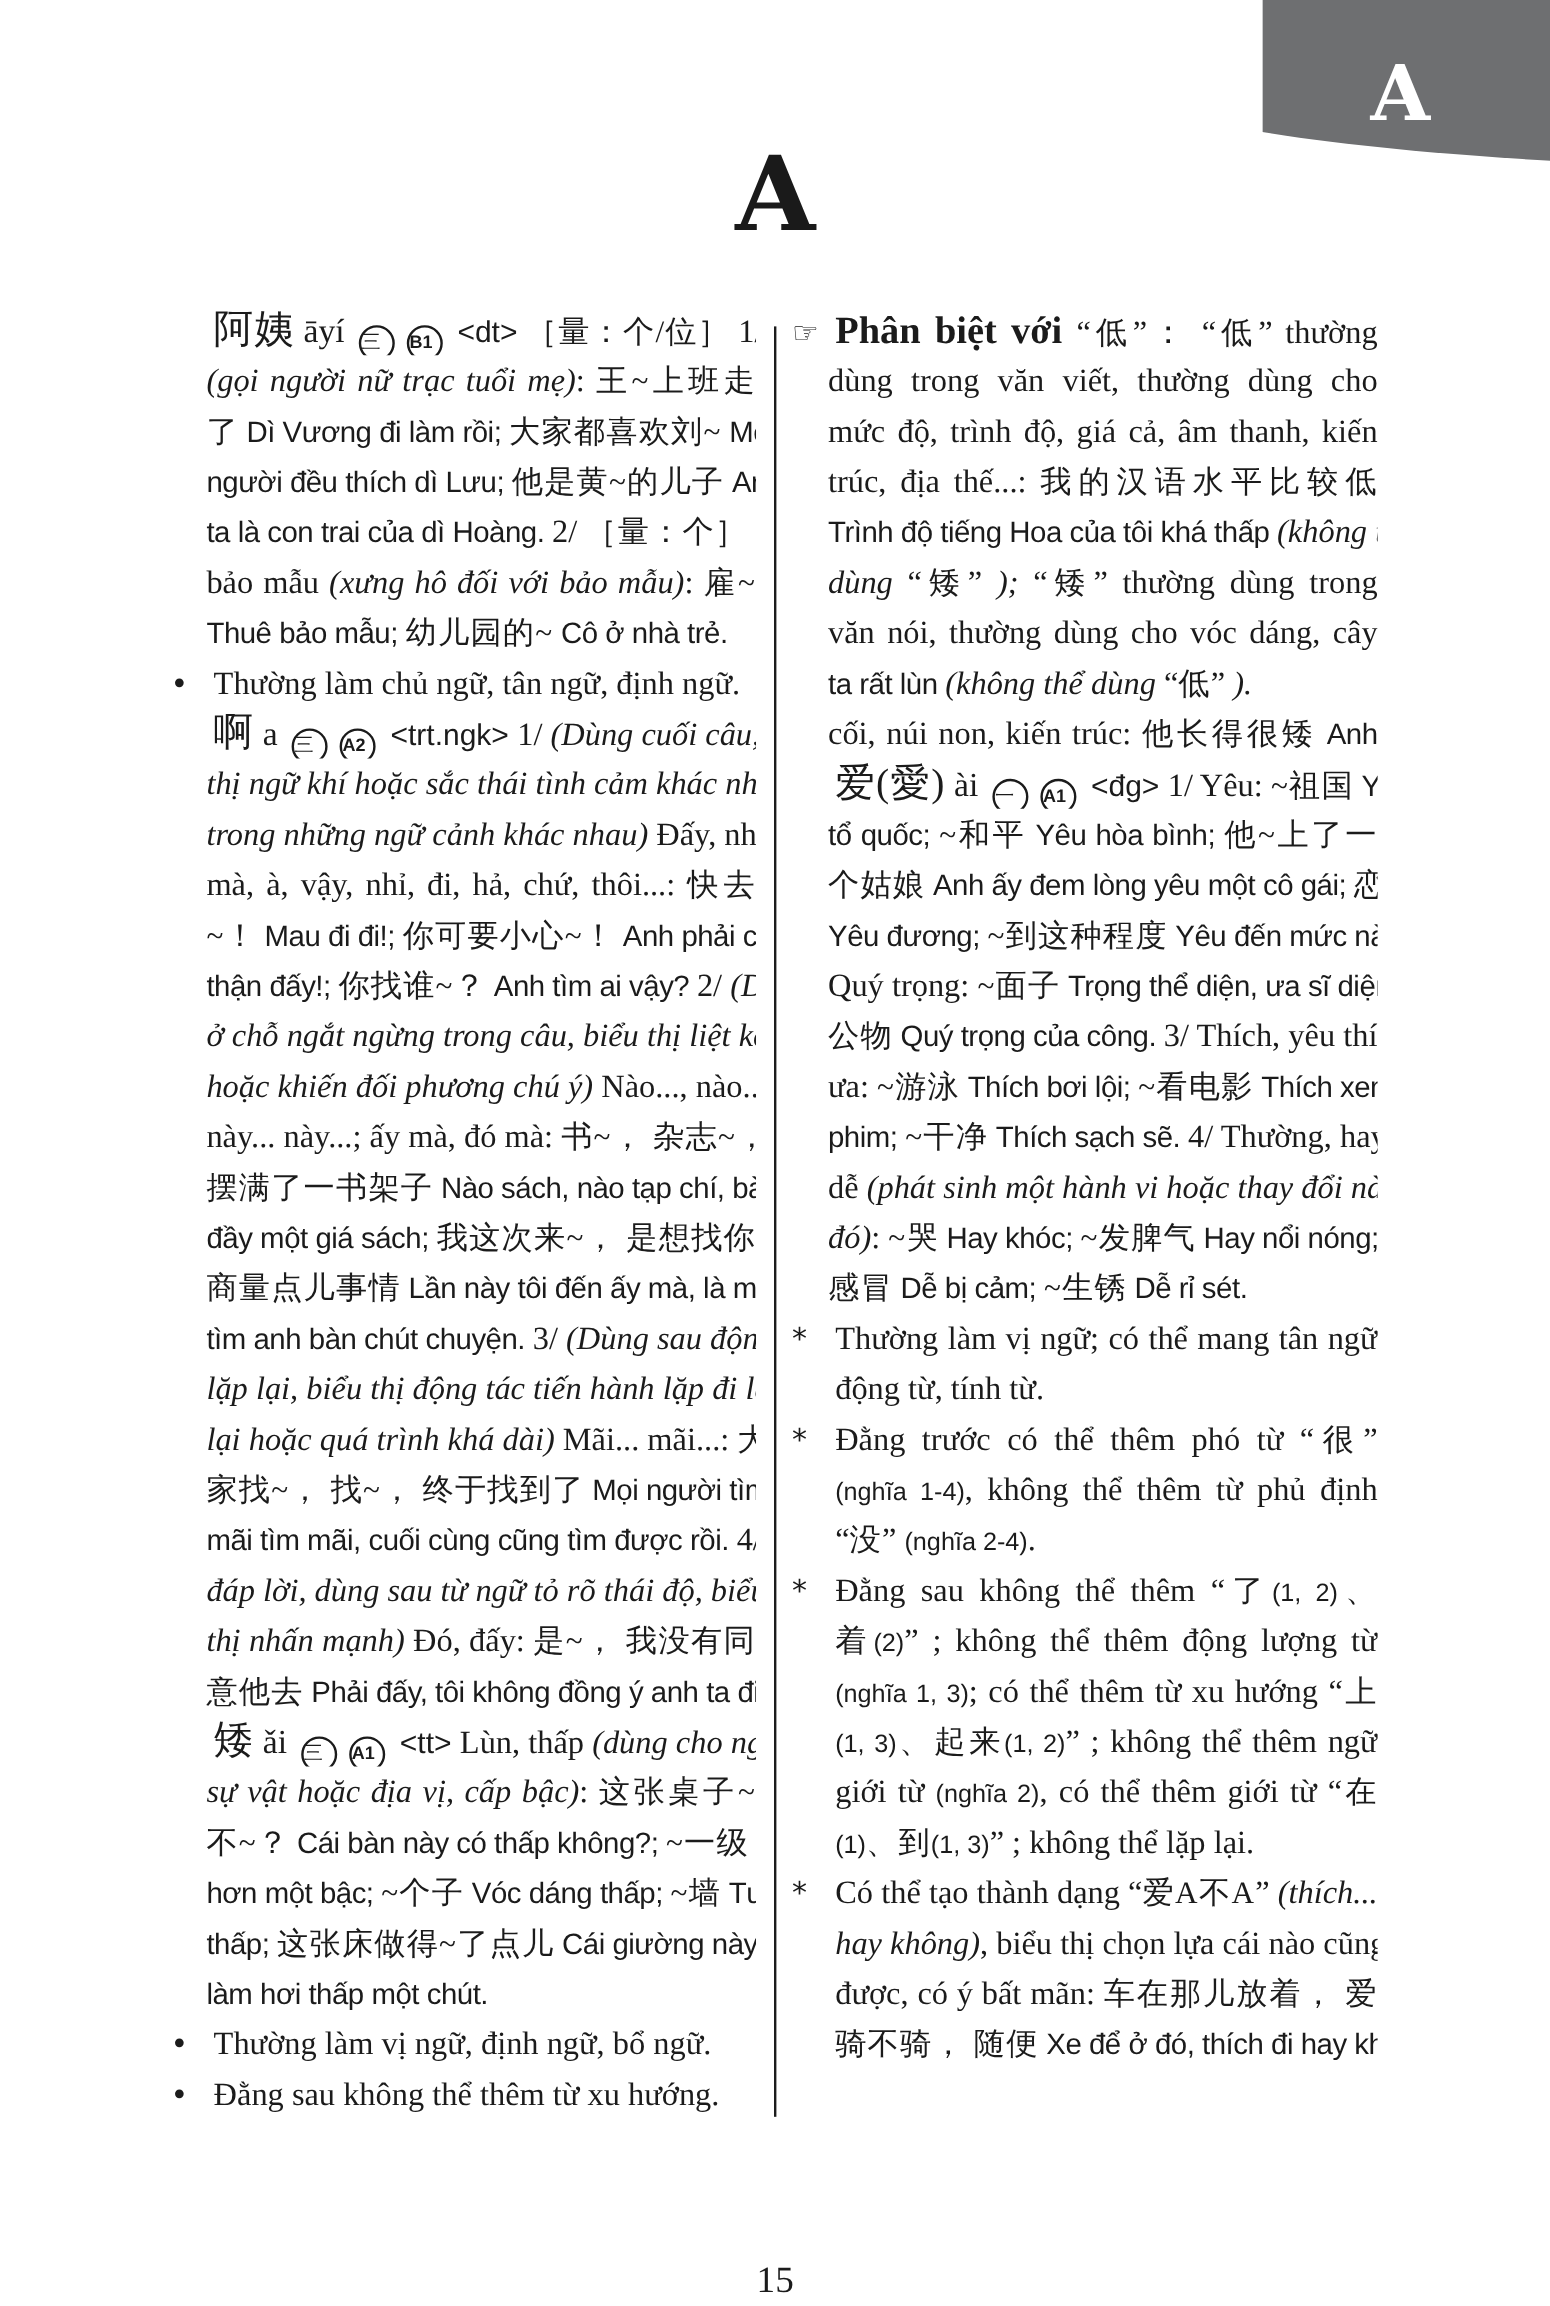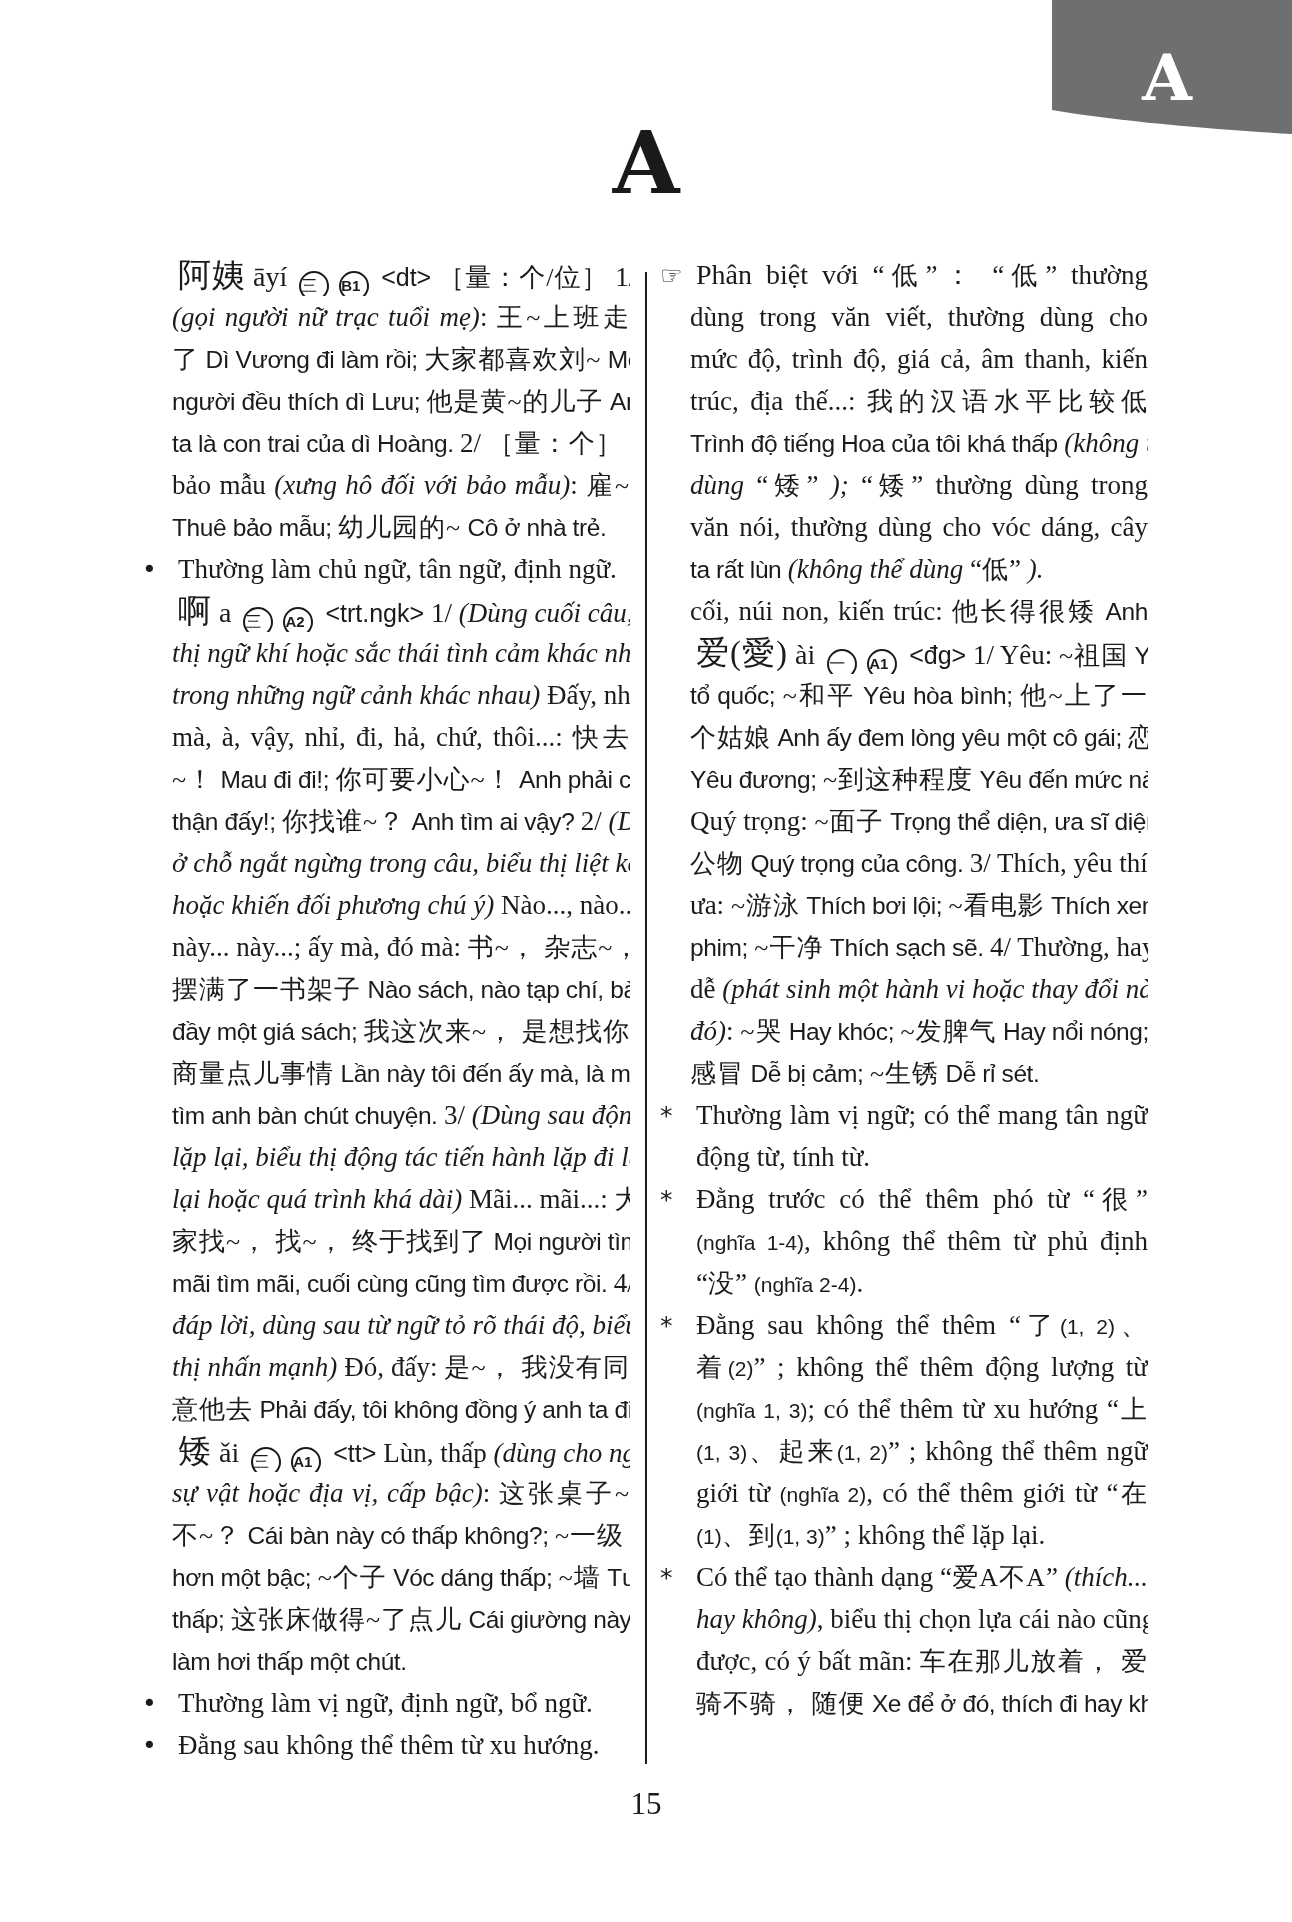--- a/index.html
+++ b/index.html
@@ -8,35 +8,35 @@
   
   #tab{position:absolute;top:0;right:0;width:240px;height:140px;}
   
   #big-letter{position:absolute;top:118px;left:0;width:100%;text-align:center;
       font-family:"DejaVu Serif",serif;font-weight:bold;font-size:86px;line-height:90px;color:#1a1a1a;}
   
   .col{position:absolute;top:254px;width:488px;}
   #col-left{left:142px;}
   #col-right{left:660px;}
   #divider{position:absolute;left:645px;top:272px;width:2px;height:1492px;background:#1c1c1c;}
-  #page-num{position:absolute;top:1786px;left:0;width:100%;text-align:center;
+  #page-num{position:absolute;top:1882px;left:0;width:100%;text-align:center;
       font-size:31px;font-family:"Liberation Serif",serif;}
   
   .ln{height:42px;line-height:42px;font-size:27px;white-space:nowrap;overflow:hidden;
       text-align:justify;text-align-last:justify;}
   .ln.fin{text-align-last:left;}
   .ln.ind1{padding-left:30px;}
   .ln.ind2{padding-left:36px;}
   
   .r-h{font-size:33px;font-weight:400;letter-spacing:1px;margin-left:36px;}
   .r-p{font-size:28px;}
   .r-z{font-size:26px;letter-spacing:1px;}
   .r-v{font-size:27px;}
   .r-i{font-size:27px;font-style:italic;}
-  .r-b{font-size:28px;font-weight:normal;}
+  .r-b{font-size:32px;font-weight:bold;}
   .r-s{font-family:"Liberation Sans","DejaVu Sans",sans-serif;font-size:24.5px;letter-spacing:-0.4px;}
   .r-n{font-family:Liberation Sans, sans-serif;font-size:21px;}
   .r-tg{font-family:"Liberation Sans","DejaVu Sans",sans-serif;font-weight:normal;font-size:25px;}
   .r-mk{display:inline-block;width:36px;font-family:"DejaVu Sans",sans-serif;font-size:25px;}
   .circ{display:inline-block;box-sizing:border-box;width:30px;height:30px;margin:0 5px;
         border:2px solid #1b1b1b;border-radius:50%;text-align:center;vertical-align:-5px;}
   .circ-zh{font-size:16px;line-height:26px;letter-spacing:0;}
   .circ-ab{font-family:"Liberation Sans","DejaVu Sans",sans-serif;font-weight:bold;
         font-size:15px;line-height:26px;letter-spacing:0;}
 </style>

